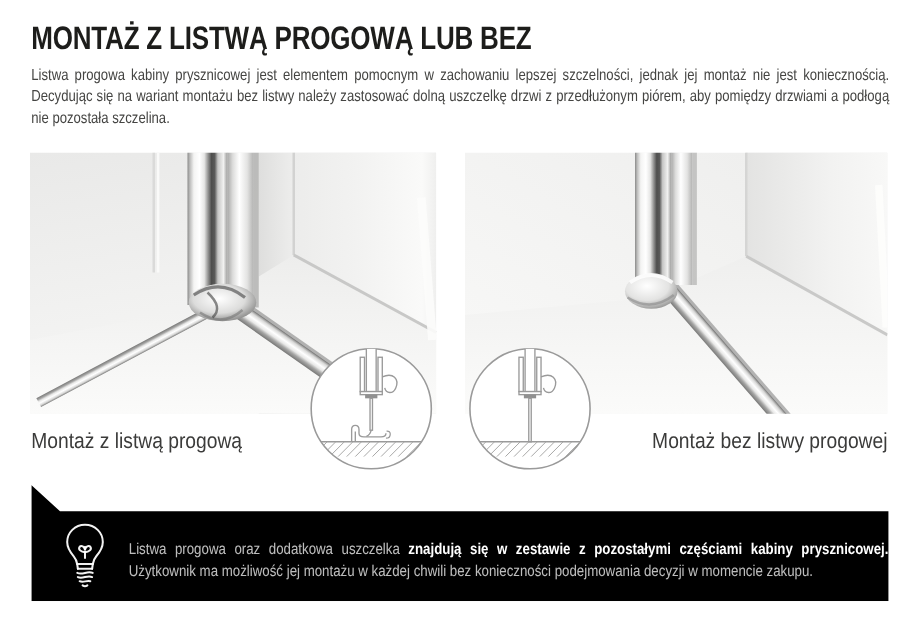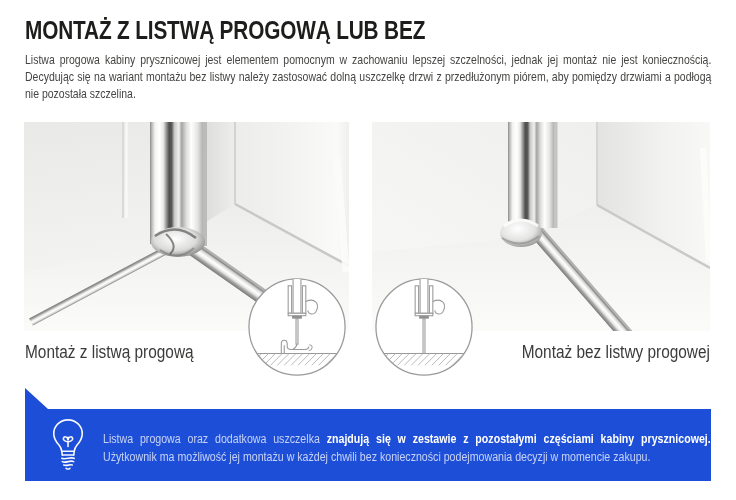--- a/index.html
+++ b/index.html
@@ -34,21 +34,21 @@
   .circle-right{ left:373px; }
 
   
   .caption{ position:absolute; top:342px; font-size:17.5px; color:#3b3b3a; white-space:nowrap; }
   .caption-left{ left:25px; transform:scaleX(0.88); transform-origin:0 0; }
   .caption-right{ right:26px; transform:scaleX(0.88); transform-origin:100% 0; }
 
   
   .banner{
     position:absolute; left:25px; top:388px; width:686px; height:93px;
-    background:#1d4ed8;
+    background:#000000;
     clip-path:polygon(0 0, 23px 21px, 100% 21px, 100% 100%, 0 100%);
   }
   .bulb{ position:absolute; left:23px; top:29px; width:40px; height:57px; }
   .banner-text{
     position:absolute; left:78px; top:42px; width:715px;
     transform:scaleX(0.85); transform-origin:0 0;
     font-size:12.5px; line-height:18px;
   }
   .bline1{ text-align:justify; text-align-last:justify; color:rgba(255,255,255,0.74); }
   .bline1 strong{ font-weight:700; color:#ffffff; }

